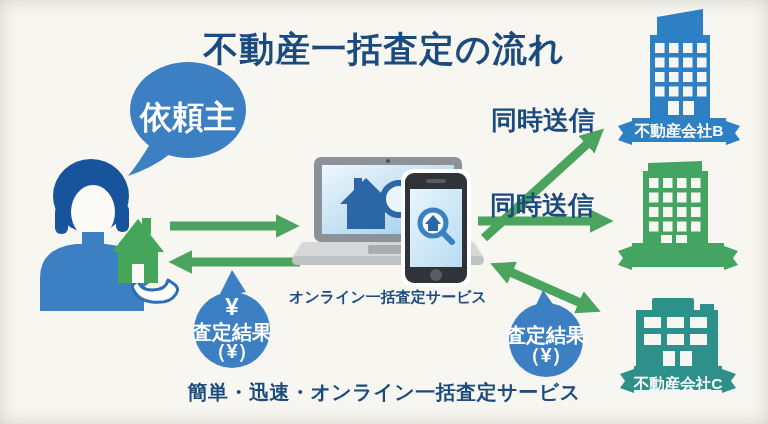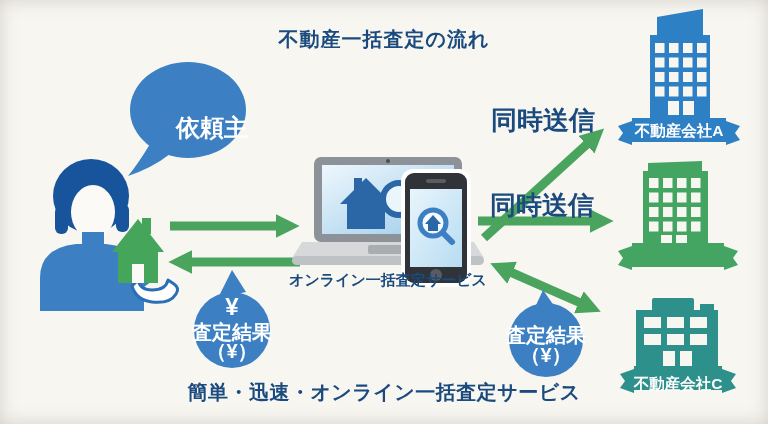--- a/index.html
+++ b/index.html
@@ -4,26 +4,26 @@
 <style>
   html,body{margin:0;padding:0;background:#e9e7e2;}
   .stage{
     position:relative;width:768px;height:424px;overflow:hidden;
     background:#f7f6f1;
     box-shadow:inset 0 0 18px rgba(120,112,92,.28);
     font-family:"Liberation Sans", sans-serif;
   }
   .abs{position:absolute;}
   .lbl{position:absolute;color:#1b4a7e;font-weight:800;text-align:center;white-space:nowrap;}
-  .title{left:0;right:0;top:26px;font-size:20px;letter-spacing:1px;text-align:center;}
+  .title{left:0;right:0;top:26px;font-size:35px;letter-spacing:1px;text-align:center;}
   .footer{left:0;right:0;top:379px;font-size:20px;letter-spacing:0.5px;}
   .flow{font-size:26px;}
   .svclbl{font-size:15px;letter-spacing:0px;}
   .white{color:#ffffff;}
-  .bubble-main{left:128px;top:112px;width:120px;font-size:24px;text-align:right;}
+  .bubble-main{left:128px;top:96px;width:120px;font-size:32px;}
   .ribbon-lbl{font-size:15.5px;width:96px;letter-spacing:0px;}
   .result-txt{font-size:20px;width:96px;}
   .yen-big{font-size:24px;width:96px;}
   svg{position:absolute;display:block;}
 </style>
 </head>
 <body>
 
 <div class="stage">
 
@@ -106,21 +106,21 @@
       <rect x="134" y="27" width="20" height="4" rx="2" fill="#595d61"></rect>
       <circle cx="144" cy="123" r="6" fill="#595d61"></circle>
       <g>
         <circle cx="141" cy="71" r="13" fill="#f4fafd" stroke="#3c80c3" stroke-width="5"></circle>
         <polygon points="133,72 141,63 149,72" fill="#2b67a6"></polygon>
         <rect x="136" y="71" width="10" height="8" fill="#2b67a6"></rect>
         <line x1="151" y1="81" x2="160" y2="90" stroke="#3c80c3" stroke-width="6" stroke-linecap="round"></line>
       </g>
     </g>
   </svg>
-  <div class="lbl svclbl" style="left:288px;top:271px;width:200px;">オンライン一括査定サービス</div>
+  <div class="lbl svclbl" style="left:288px;top:288px;width:200px;">オンライン一括査定サービス</div>
 
   <svg class="abs" style="left:188px;top:268px" width="95" height="105" viewBox="0 0 95 105">
     <polygon points="44,2 58,24 30,30" fill="#3c80c3"></polygon>
     <circle cx="44" cy="62" r="38" fill="#3c80c3"></circle>
   </svg>
   <div class="lbl white yen-big" style="left:184px;top:293px;">¥</div>
   <div class="lbl white result-txt" style="left:184px;top:319px;">査定結果</div>
   <div class="lbl white result-txt" style="left:184px;top:338px;">（¥）</div>
 
   <svg class="abs" style="left:505px;top:288px" width="90" height="95" viewBox="0 0 90 95">
@@ -151,21 +151,21 @@
         <rect x="71" y="64" width="9.5" height="10"></rect>
         <rect x="85" y="64" width="9.5" height="10"></rect>
       <rect x="43" y="78.5" width="9.5" height="10"></rect>
         <rect x="57" y="78.5" width="9.5" height="10"></rect>
         <rect x="71" y="78.5" width="9.5" height="10"></rect>
         <rect x="85" y="78.5" width="9.5" height="10"></rect>
       <rect x="56" y="93" width="11" height="14"></rect>
         <rect x="71" y="93" width="11" height="14"></rect>
     </g>
   </svg>
-  <div class="lbl white ribbon-lbl" style="left:631px;top:121px;">不動産会社A</div>
+  <div class="lbl white ribbon-lbl" style="left:631px;top:121px;">不動産会社B</div>
 
   <svg class="abs" style="left:612px;top:155px" width="150" height="125" viewBox="0 0 150 125">
     <g fill="#44a462">
       <polygon points="31,16 36,16 36,8 90,6 90,16 96,16 96,95 31,95"></polygon>
       <polygon points="20,91 6,96 11,103 6,110 20,115"></polygon>
       <polygon points="112,91 126,96 121,103 126,110 112,115"></polygon>
       <rect x="20" y="88" width="92" height="24"></rect>
     </g>
     <g fill="#f7f6f1">
       <rect x="37" y="23" width="9.5" height="10"></rect>

